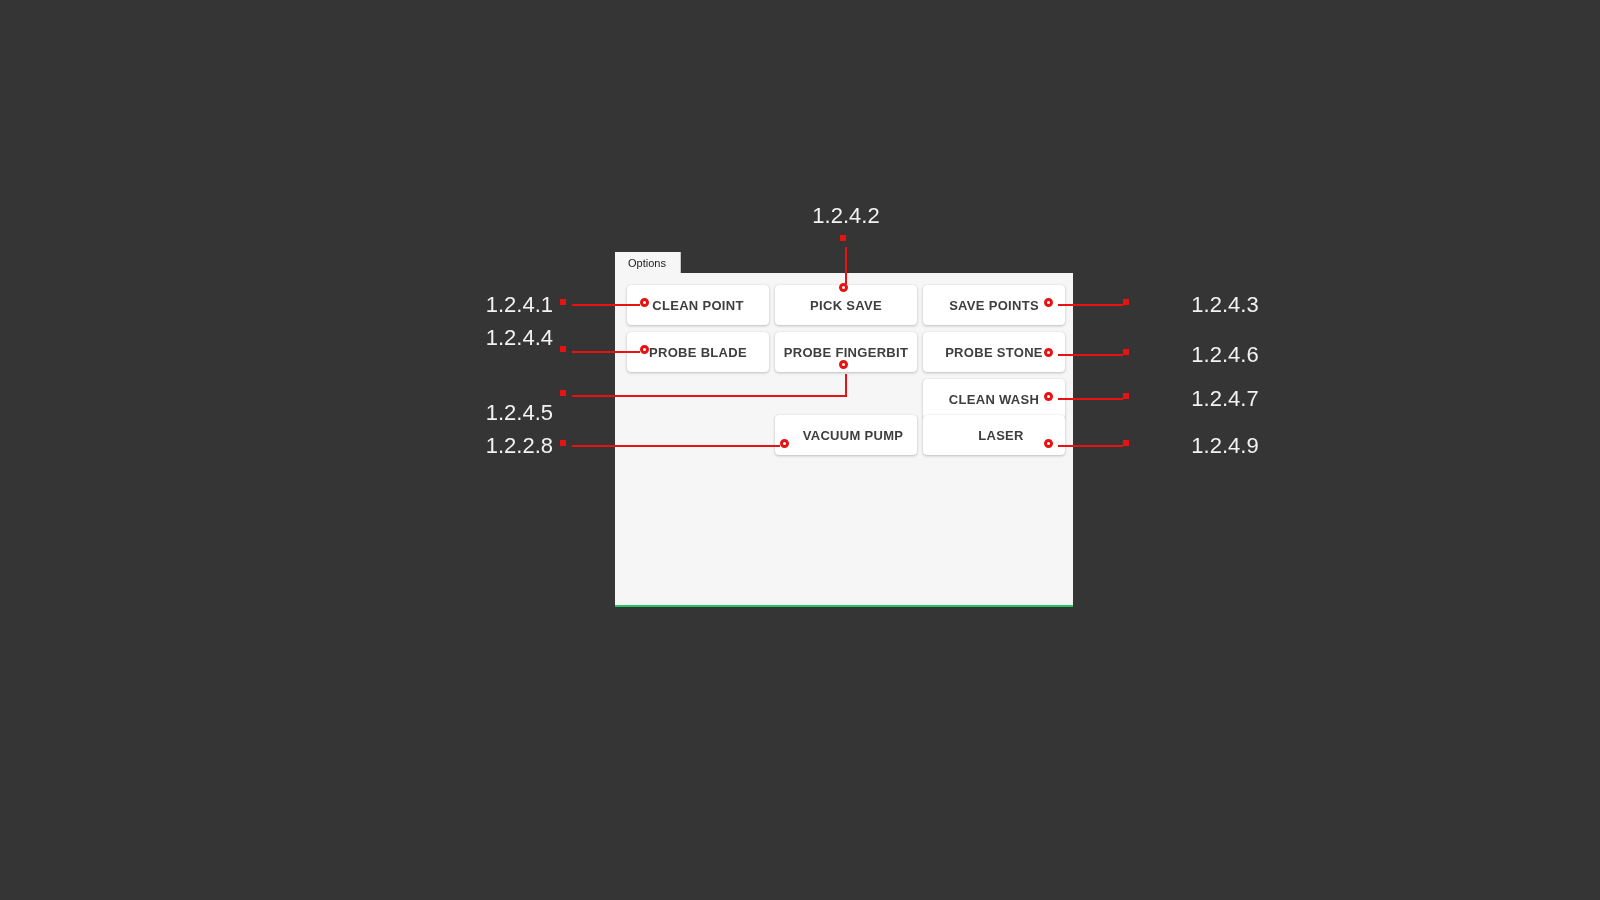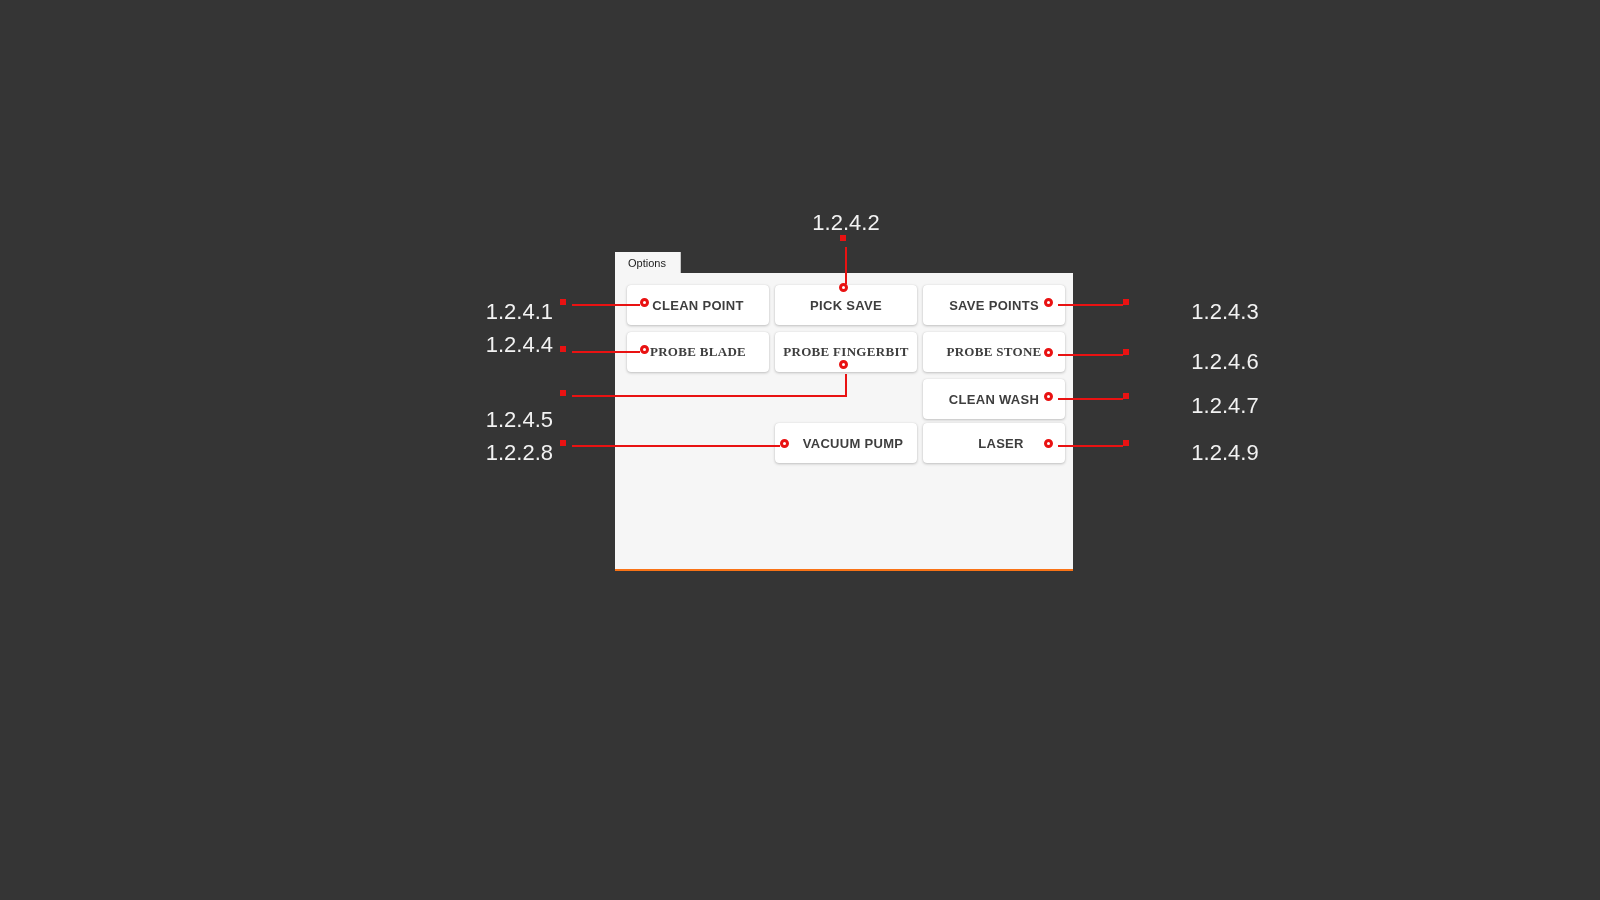--- a/index.html
+++ b/index.html
@@ -22,42 +22,42 @@
     position:absolute; left:615px; top:252px;
     width:66px; height:21px;
     background:var(--panel);
     border-right:1px solid #c6c6c6;
     font-size:11px; color:#1c1c1c;
     display:flex; align-items:center;
     padding-left:13px;
   }
   .panel{
     position:absolute; left:615px; top:273px;
-    width:458px; height:298px;
+    width:458px; height:334px;
     background:var(--panel);
-    border-bottom:2px solid #f97316;
+    border-bottom:2px solid #22c55e;
   }
   .btn{
     position:absolute;
     width:142px; height:40px;
     background:#ffffff;
     border-radius:4px;
     box-shadow:0 1px 3px rgba(0,0,0,0.22), 0 0 1px rgba(0,0,0,0.14);
     display:flex; align-items:center; justify-content:center;
     font-size:13px; font-weight:bold; letter-spacing:0.3px;
     color:var(--btn-text);
     cursor:pointer;
   }
   .c1{left:12px;} .c2{left:160px;} .c3{left:308px;}
-  .r1{top:12px;}  .r2{top:59px;font-family:Liberation Serif, serif;}  .r3{top:106px;} .r4{top:150px;padding-left:14px;}
+  .r1{top:12px;}  .r2{top:59px;}  .r3{top:106px;} .r4{top:142px;padding-left:14px;}
   
   .callout-label{
     position:absolute;
     color:var(--label-text);
-    font-size:22px; line-height:28px;margin-top:7px;
+    font-size:22px; line-height:28px;
   }
   .lbl-left{left:420px; width:133px; text-align:right;}
   .lbl-right{left:1155px; width:140px; text-align:center;}
   .lbl-top{left:786px; width:120px; text-align:center;}
   .sq{
     position:absolute;
     width:6px; height:6px;
     border:3px solid var(--red);
     background:#ffffff;
   }

